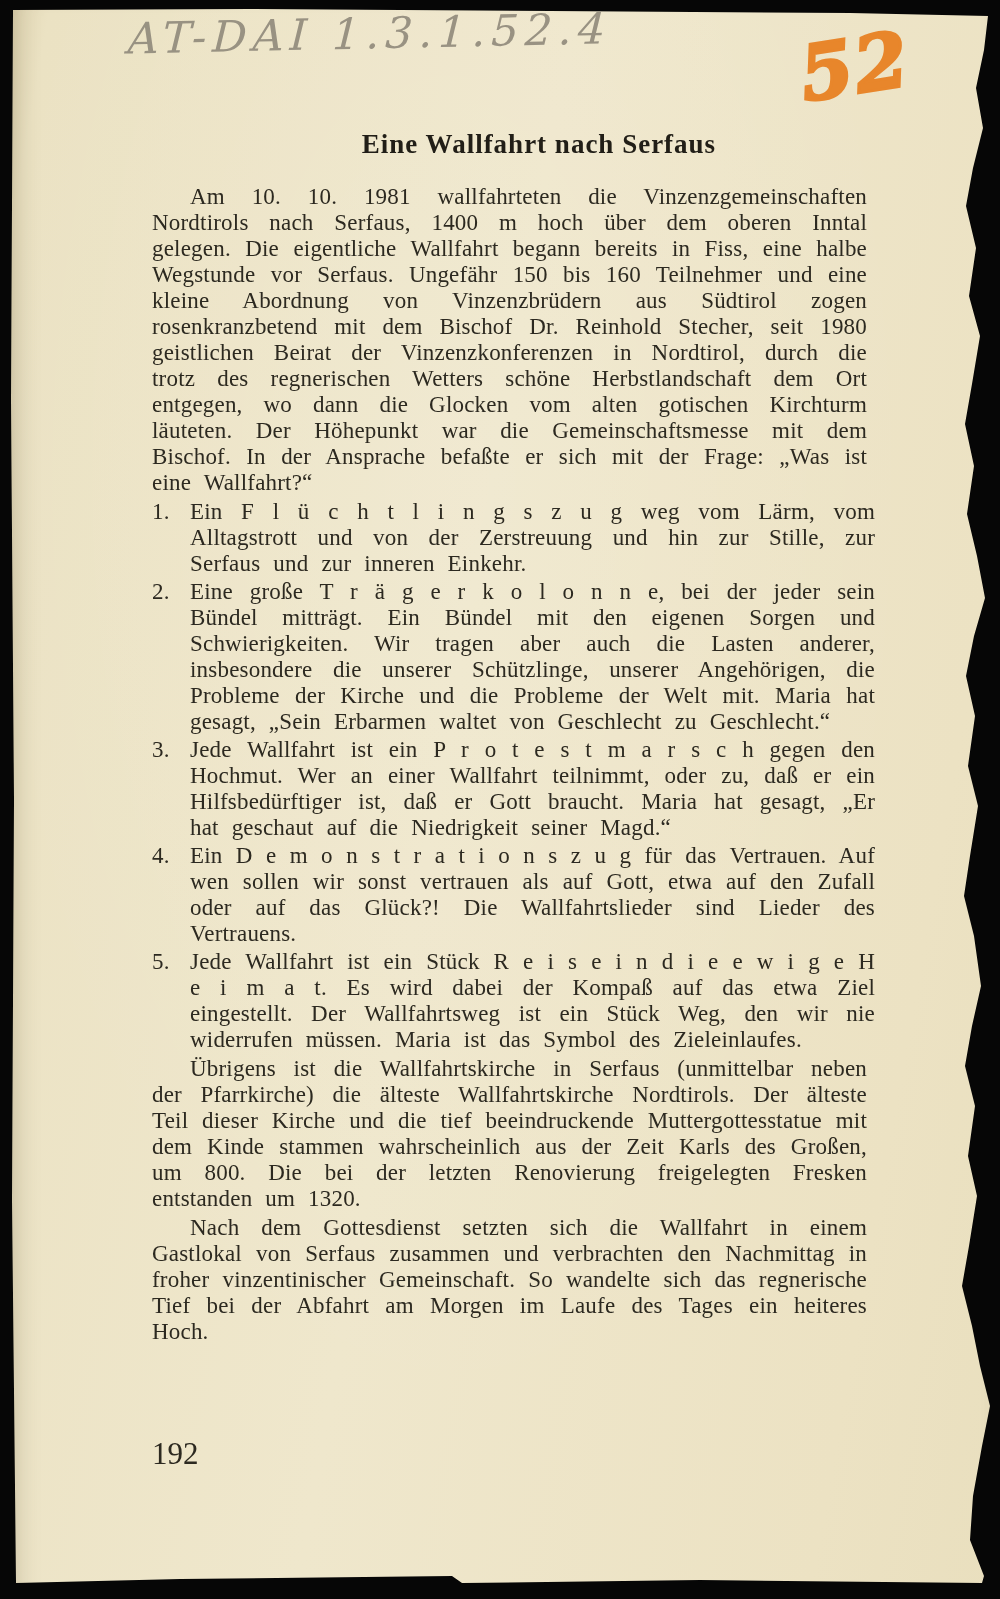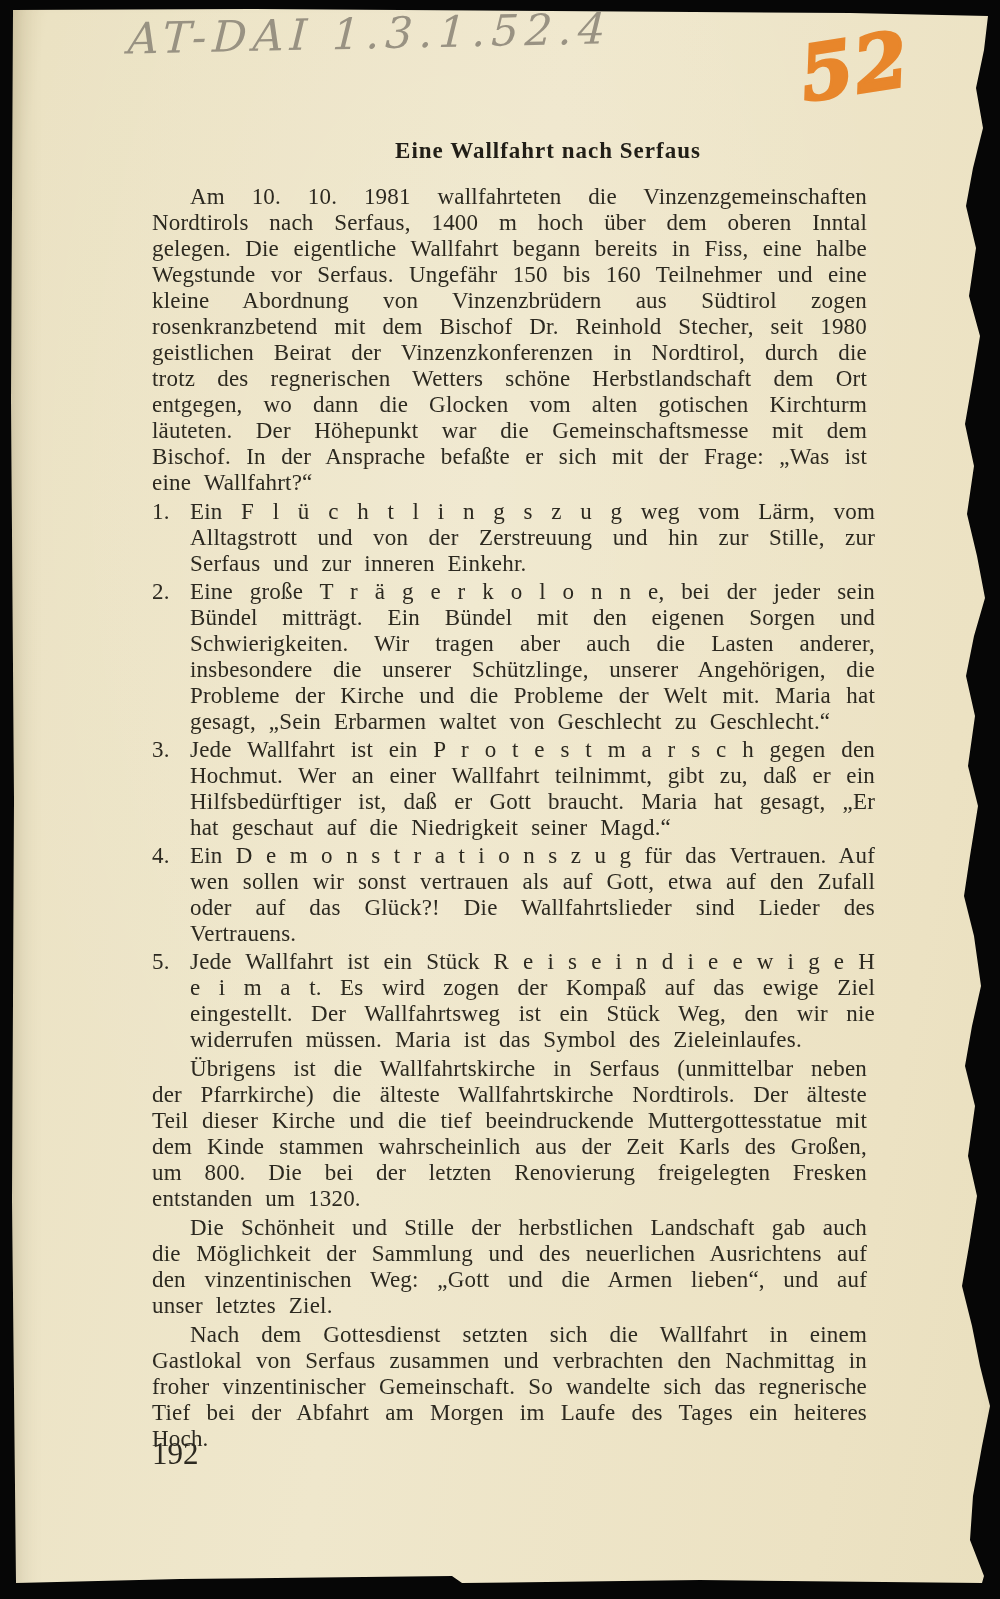--- a/index.html
+++ b/index.html
@@ -64,23 +64,23 @@
     color: #e8862b;
     -webkit-text-stroke: 3px #e8862b;
     transform: rotate(-9deg);
     letter-spacing: 2px;
   }
   .title {
     position: absolute;
     left: 276px;
     top: 126px;
     width: 520px;
-    margin: 12px;
+    margin: 3px;
     text-align: center;
-    font-size: 23px;
+    font-size: 27px;
     font-weight: bold;
     letter-spacing: 1px;
     color: #211e17;
     white-space: nowrap;
   }
   .body {
     position: absolute;
     left: 152px;
     top: 184px;
     width: 723px;
@@ -136,35 +136,34 @@
         <div class="item">
           <span class="num">1.</span>
           <span class="itext">Ein F l ü c h t l i n g s z u g weg vom Lärm, vom Alltagstrott und von der Zerstreuung und hin zur Stille, zur Serfaus und zur inneren Einkehr.</span>
         </div>
         <div class="item">
           <span class="num">2.</span>
           <span class="itext">Eine große T r ä g e r k o l o n n e, bei der jeder sein Bündel mitträgt. Ein Bündel mit den eigenen Sorgen und Schwierigkeiten. Wir tragen aber auch die Lasten anderer, insbesondere die unserer Schützlinge, unserer Angehörigen, die Probleme der Kirche und die Probleme der Welt mit. Maria hat gesagt, „Sein Erbarmen waltet von Geschlecht zu Geschlecht.“</span>
         </div>
         <div class="item">
           <span class="num">3.</span>
-          <span class="itext">Jede Wallfahrt ist ein P r o t e s t m a r s c h gegen den Hochmut. Wer an einer Wallfahrt teilnimmt, gibt zu, daß er ein Hilfsbedürftiger ist, daß er Gott braucht. Maria hat gesagt, „Er hat geschaut auf die Niedrigkeit seiner Magd.“</span>
+          <span class="itext">Jede Wallfahrt ist ein P r o t e s t m a r s c h gegen den Hochmut. Wer an einer Wallfahrt teilnimmt, oder zu, daß er ein Hilfsbedürftiger ist, daß er Gott braucht. Maria hat gesagt, „Er hat geschaut auf die Niedrigkeit seiner Magd.“</span>
         </div>
         <div class="item">
           <span class="num">4.</span>
           <span class="itext">Ein D e m o n s t r a t i o n s z u g für das Vertrauen. Auf wen sollen wir sonst vertrauen als auf Gott, etwa auf den Zufall oder auf das Glück?! Die Wallfahrtslieder sind Lieder des Vertrauens.</span>
         </div>
         <div class="item">
           <span class="num">5.</span>
-          <span class="itext">Jede Wallfahrt ist ein Stück R e i s e i n d i e e w i g e H e i m a t. Es wird zogen der Kompaß auf das ewige Ziel eingestellt. Der Wallfahrtsweg ist ein Stück Weg, den wir nie widerrufen müssen. Maria ist das Symbol des Zieleinlaufes.</span>
+          <span class="itext">Jede Wallfahrt ist ein Stück R e i s e i n d i e e w i g e H e i m a t. Es wird dabei der Kompaß auf das etwa Ziel eingestellt. Der Wallfahrtsweg ist ein Stück Weg, den wir nie widerrufen müssen. Maria ist das Symbol des Zieleinlaufes.</span>
         </div>
       </div>
 
       <p class="para">Übrigens ist die Wallfahrtskirche in Serfaus (unmittelbar neben der Pfarrkirche) die älteste Wallfahrtskirche Nordtirols. Der älteste Teil dieser Kirche und die tief beeindruckende Muttergottesstatue mit dem Kinde stammen wahrscheinlich aus der Zeit Karls des Großen, um 800. Die bei der letzten Renovierung freigelegten Fresken entstanden um 1320.</p>
 
-      <p class="para">Die Schönheit und Stille der herbstlichen Landschaft gab auch die Möglichkeit der Sammlung und des neuerlichen Ausrichtens auf den vinzentinischen Weg: „Gott und die Armen lieben“, und auf unser letztes Ziel.</p>
 
       <p class="para">Nach dem Gottesdienst setzten sich die Wallfahrt in einem Gastlokal von Serfaus zusammen und verbrachten den Nachmittag in froher vinzentinischer Gemeinschaft. So wandelte sich das regnerische Tief bei der Abfahrt am Morgen im Laufe des Tages ein heiteres Hoch.</p>
 
     </div>
 
     <div class="pagenum">192</div>
 
   </div>
 </div>
 

